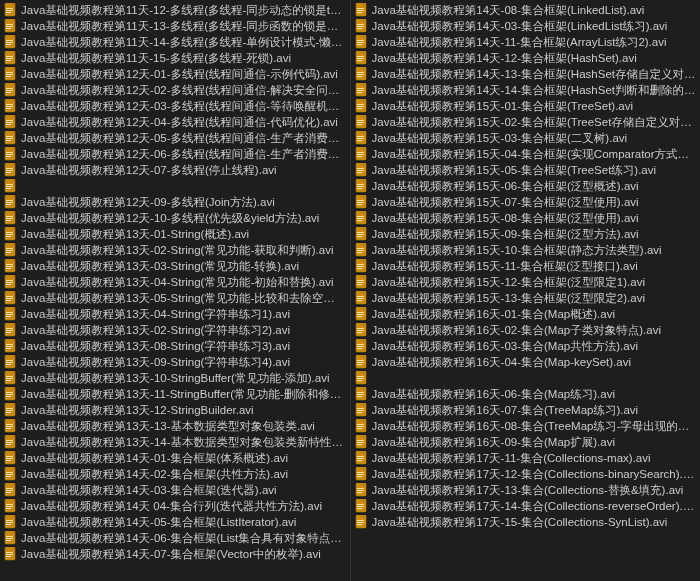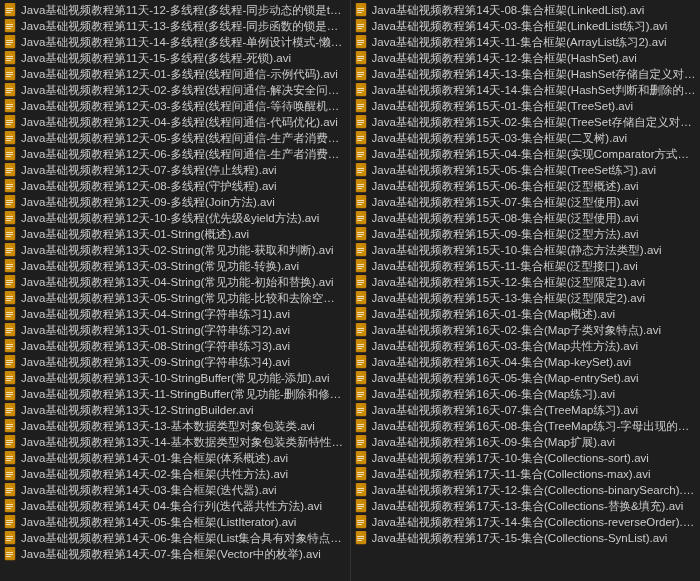--- a/index.html
+++ b/index.html
@@ -185,21 +185,20 @@
       </div>
       <div class="file-item">
         <span class="file-icon"><svg viewBox="0 0 14 14" xmlns="http://www.w3.org/2000/svg">
       <rect x="1" y="0" width="10" height="13" rx="1" fill="#e8a000" opacity="0.85"></rect>
       <rect x="1" y="0" width="10" height="13" rx="1" fill="none" stroke="#c87800" stroke-width="0.5"></rect>
       <polygon points="8,0 11,3 11,3 8,3" fill="#c87800"></polygon>
       <rect x="2" y="5" width="7" height="1" fill="#fff" opacity="0.7"></rect>
       <rect x="2" y="7" width="7" height="1" fill="#fff" opacity="0.7"></rect>
       <rect x="2" y="9" width="5" height="1" fill="#fff" opacity="0.7"></rect>
     </svg></span>
-        <span class="file-name">Java基础视频教程第12天-08-多线程(守护线程).avi</span>
       </div>
       <div class="file-item">
         <span class="file-icon"><svg viewBox="0 0 14 14" xmlns="http://www.w3.org/2000/svg">
       <rect x="1" y="0" width="10" height="13" rx="1" fill="#e8a000" opacity="0.85"></rect>
       <rect x="1" y="0" width="10" height="13" rx="1" fill="none" stroke="#c87800" stroke-width="0.5"></rect>
       <polygon points="8,0 11,3 11,3 8,3" fill="#c87800"></polygon>
       <rect x="2" y="5" width="7" height="1" fill="#fff" opacity="0.7"></rect>
       <rect x="2" y="7" width="7" height="1" fill="#fff" opacity="0.7"></rect>
       <rect x="2" y="9" width="5" height="1" fill="#fff" opacity="0.7"></rect>
     </svg></span>
@@ -284,21 +283,21 @@
       </div>
       <div class="file-item">
         <span class="file-icon"><svg viewBox="0 0 14 14" xmlns="http://www.w3.org/2000/svg">
       <rect x="1" y="0" width="10" height="13" rx="1" fill="#e8a000" opacity="0.85"></rect>
       <rect x="1" y="0" width="10" height="13" rx="1" fill="none" stroke="#c87800" stroke-width="0.5"></rect>
       <polygon points="8,0 11,3 11,3 8,3" fill="#c87800"></polygon>
       <rect x="2" y="5" width="7" height="1" fill="#fff" opacity="0.7"></rect>
       <rect x="2" y="7" width="7" height="1" fill="#fff" opacity="0.7"></rect>
       <rect x="2" y="9" width="5" height="1" fill="#fff" opacity="0.7"></rect>
     </svg></span>
-        <span class="file-name">Java基础视频教程第13天-01-String(字符串练习2).avi</span>
+        <span class="file-name">Java基础视频教程第13天-02-String(字符串练习2).avi</span>
       </div>
       <div class="file-item">
         <span class="file-icon"><svg viewBox="0 0 14 14" xmlns="http://www.w3.org/2000/svg">
       <rect x="1" y="0" width="10" height="13" rx="1" fill="#e8a000" opacity="0.85"></rect>
       <rect x="1" y="0" width="10" height="13" rx="1" fill="none" stroke="#c87800" stroke-width="0.5"></rect>
       <polygon points="8,0 11,3 11,3 8,3" fill="#c87800"></polygon>
       <rect x="2" y="5" width="7" height="1" fill="#fff" opacity="0.7"></rect>
       <rect x="2" y="7" width="7" height="1" fill="#fff" opacity="0.7"></rect>
       <rect x="2" y="9" width="5" height="1" fill="#fff" opacity="0.7"></rect>
     </svg></span>
@@ -704,21 +703,20 @@
       </div>
       <div class="file-item">
         <span class="file-icon"><svg viewBox="0 0 14 14" xmlns="http://www.w3.org/2000/svg">
       <rect x="1" y="0" width="10" height="13" rx="1" fill="#e8a000" opacity="0.85"></rect>
       <rect x="1" y="0" width="10" height="13" rx="1" fill="none" stroke="#c87800" stroke-width="0.5"></rect>
       <polygon points="8,0 11,3 11,3 8,3" fill="#c87800"></polygon>
       <rect x="2" y="5" width="7" height="1" fill="#fff" opacity="0.7"></rect>
       <rect x="2" y="7" width="7" height="1" fill="#fff" opacity="0.7"></rect>
       <rect x="2" y="9" width="5" height="1" fill="#fff" opacity="0.7"></rect>
     </svg></span>
-        <span class="file-name">Java基础视频教程第16天-05-集合(Map-entrySet).avi</span>
       </div>
       <div class="file-item">
         <span class="file-icon"><svg viewBox="0 0 14 14" xmlns="http://www.w3.org/2000/svg">
       <rect x="1" y="0" width="10" height="13" rx="1" fill="#e8a000" opacity="0.85"></rect>
       <rect x="1" y="0" width="10" height="13" rx="1" fill="none" stroke="#c87800" stroke-width="0.5"></rect>
       <polygon points="8,0 11,3 11,3 8,3" fill="#c87800"></polygon>
       <rect x="2" y="5" width="7" height="1" fill="#fff" opacity="0.7"></rect>
       <rect x="2" y="7" width="7" height="1" fill="#fff" opacity="0.7"></rect>
       <rect x="2" y="9" width="5" height="1" fill="#fff" opacity="0.7"></rect>
     </svg></span>
@@ -749,31 +747,20 @@
       <div class="file-item">
         <span class="file-icon"><svg viewBox="0 0 14 14" xmlns="http://www.w3.org/2000/svg">
       <rect x="1" y="0" width="10" height="13" rx="1" fill="#e8a000" opacity="0.85"></rect>
       <rect x="1" y="0" width="10" height="13" rx="1" fill="none" stroke="#c87800" stroke-width="0.5"></rect>
       <polygon points="8,0 11,3 11,3 8,3" fill="#c87800"></polygon>
       <rect x="2" y="5" width="7" height="1" fill="#fff" opacity="0.7"></rect>
       <rect x="2" y="7" width="7" height="1" fill="#fff" opacity="0.7"></rect>
       <rect x="2" y="9" width="5" height="1" fill="#fff" opacity="0.7"></rect>
     </svg></span>
         <span class="file-name">Java基础视频教程第16天-09-集合(Map扩展).avi</span>
-      </div>
-      <div class="file-item">
-        <span class="file-icon"><svg viewBox="0 0 14 14" xmlns="http://www.w3.org/2000/svg">
-      <rect x="1" y="0" width="10" height="13" rx="1" fill="#e8a000" opacity="0.85"></rect>
-      <rect x="1" y="0" width="10" height="13" rx="1" fill="none" stroke="#c87800" stroke-width="0.5"></rect>
-      <polygon points="8,0 11,3 11,3 8,3" fill="#c87800"></polygon>
-      <rect x="2" y="5" width="7" height="1" fill="#fff" opacity="0.7"></rect>
-      <rect x="2" y="7" width="7" height="1" fill="#fff" opacity="0.7"></rect>
-      <rect x="2" y="9" width="5" height="1" fill="#fff" opacity="0.7"></rect>
-    </svg></span>
-        <span class="file-name">Java基础视频教程第17天-10-集合(Collections-sort).avi</span>
       </div>
       <div class="file-item">
         <span class="file-icon"><svg viewBox="0 0 14 14" xmlns="http://www.w3.org/2000/svg">
       <rect x="1" y="0" width="10" height="13" rx="1" fill="#e8a000" opacity="0.85"></rect>
       <rect x="1" y="0" width="10" height="13" rx="1" fill="none" stroke="#c87800" stroke-width="0.5"></rect>
       <polygon points="8,0 11,3 11,3 8,3" fill="#c87800"></polygon>
       <rect x="2" y="5" width="7" height="1" fill="#fff" opacity="0.7"></rect>
       <rect x="2" y="7" width="7" height="1" fill="#fff" opacity="0.7"></rect>
       <rect x="2" y="9" width="5" height="1" fill="#fff" opacity="0.7"></rect>
     </svg></span>

